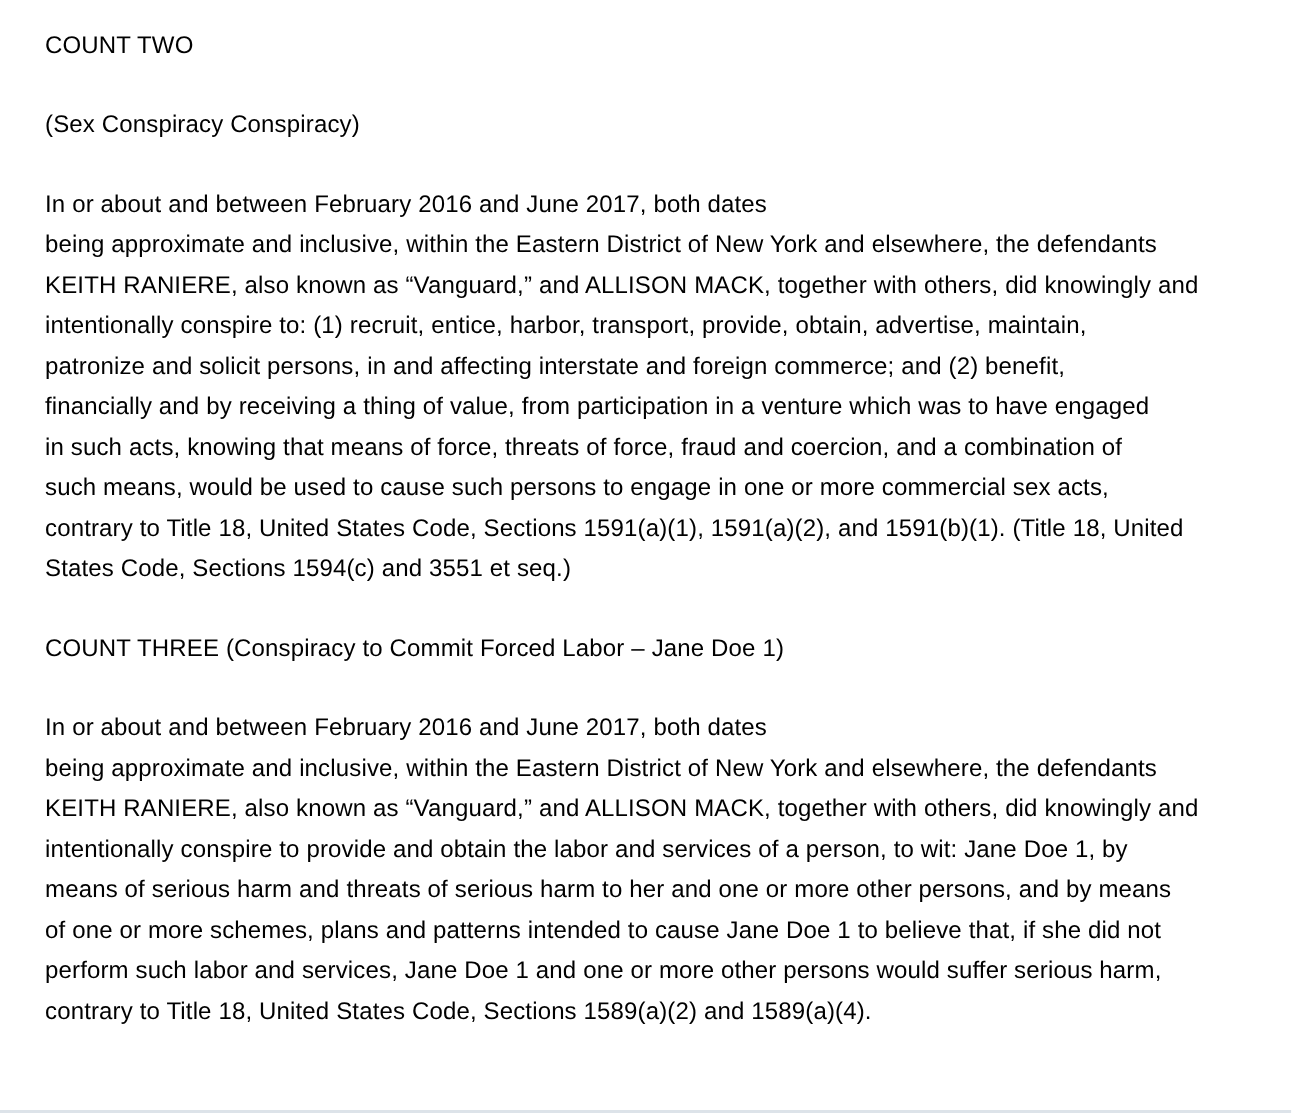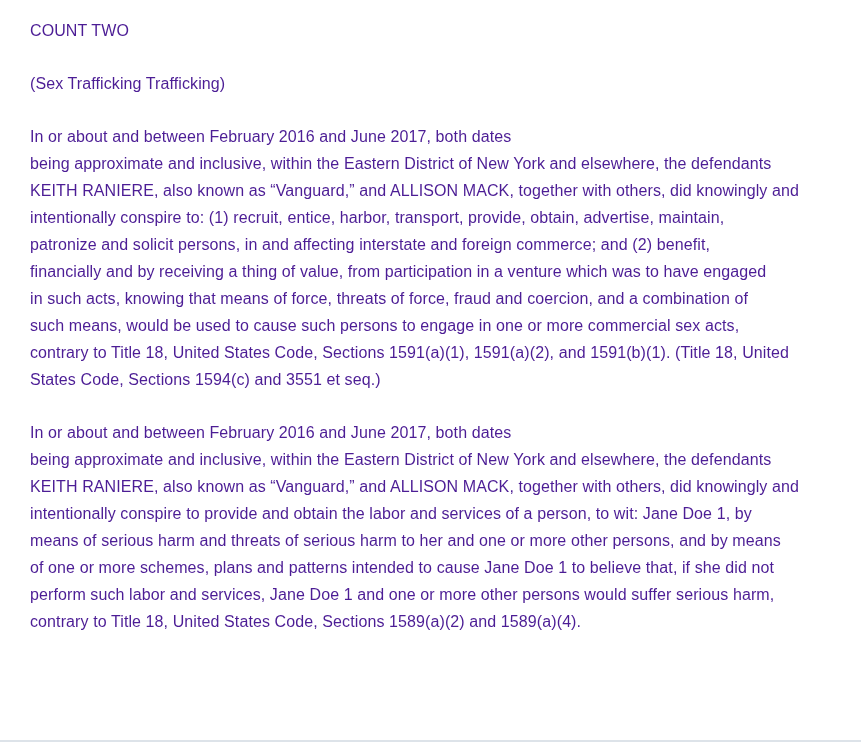--- a/index.html
+++ b/index.html
@@ -12,54 +12,55 @@
     width: 861px;
     height: 742px;
     box-sizing: border-box;
     background: #ffffff;
     padding: 17px 25px 0 30px;
     overflow: hidden;
     font-family: "Liberation Sans", "DejaVu Sans", sans-serif;
     font-size: 16px;
     line-height: 27px;
     letter-spacing: 0.1px;
-    color: #4c1d95;
+    color: #000000;
   }
   .page p {
     margin: 0 0 26px 0;
     white-space: pre-line;
   }
   .bottom-rule {
     position: absolute;
     left: 0;
     bottom: 0;
     width: 100%;
     height: 0;
     border-top: 2px solid #dde3e9;
   }
 </style>
 </head>
 <body>
 
 <div class="page">
   <p>COUNT TWO</p>
 
-  <p>(Sex Trafficking Trafficking)</p>
+  <p>(Sex Conspiracy Conspiracy)</p>
 
   <p>In or about and between February 2016 and June 2017, both dates
 being approximate and inclusive, within the Eastern District of New York and elsewhere, the defendants
 KEITH RANIERE, also known as “Vanguard,” and ALLISON MACK, together with others, did knowingly and
 intentionally conspire to: (1) recruit, entice, harbor, transport, provide, obtain, advertise, maintain,
 patronize and solicit persons, in and affecting interstate and foreign commerce; and (2) benefit,
 financially and by receiving a thing of value, from participation in a venture which was to have engaged
 in such acts, knowing that means of force, threats of force, fraud and coercion, and a combination of
 such means, would be used to cause such persons to engage in one or more commercial sex acts,
 contrary to Title 18, United States Code, Sections 1591(a)(1), 1591(a)(2), and 1591(b)(1). (Title 18, United
 States Code, Sections 1594(c) and 3551 et seq.)</p>
 
+  <p>COUNT THREE (Conspiracy to Commit Forced Labor – Jane Doe 1)</p>
 
   <p>In or about and between February 2016 and June 2017, both dates
 being approximate and inclusive, within the Eastern District of New York and elsewhere, the defendants
 KEITH RANIERE, also known as “Vanguard,” and ALLISON MACK, together with others, did knowingly and
 intentionally conspire to provide and obtain the labor and services of a person, to wit: Jane Doe 1, by
 means of serious harm and threats of serious harm to her and one or more other persons, and by means
 of one or more schemes, plans and patterns intended to cause Jane Doe 1 to believe that, if she did not
 perform such labor and services, Jane Doe 1 and one or more other persons would suffer serious harm,
 contrary to Title 18, United States Code, Sections 1589(a)(2) and 1589(a)(4).</p>
 

